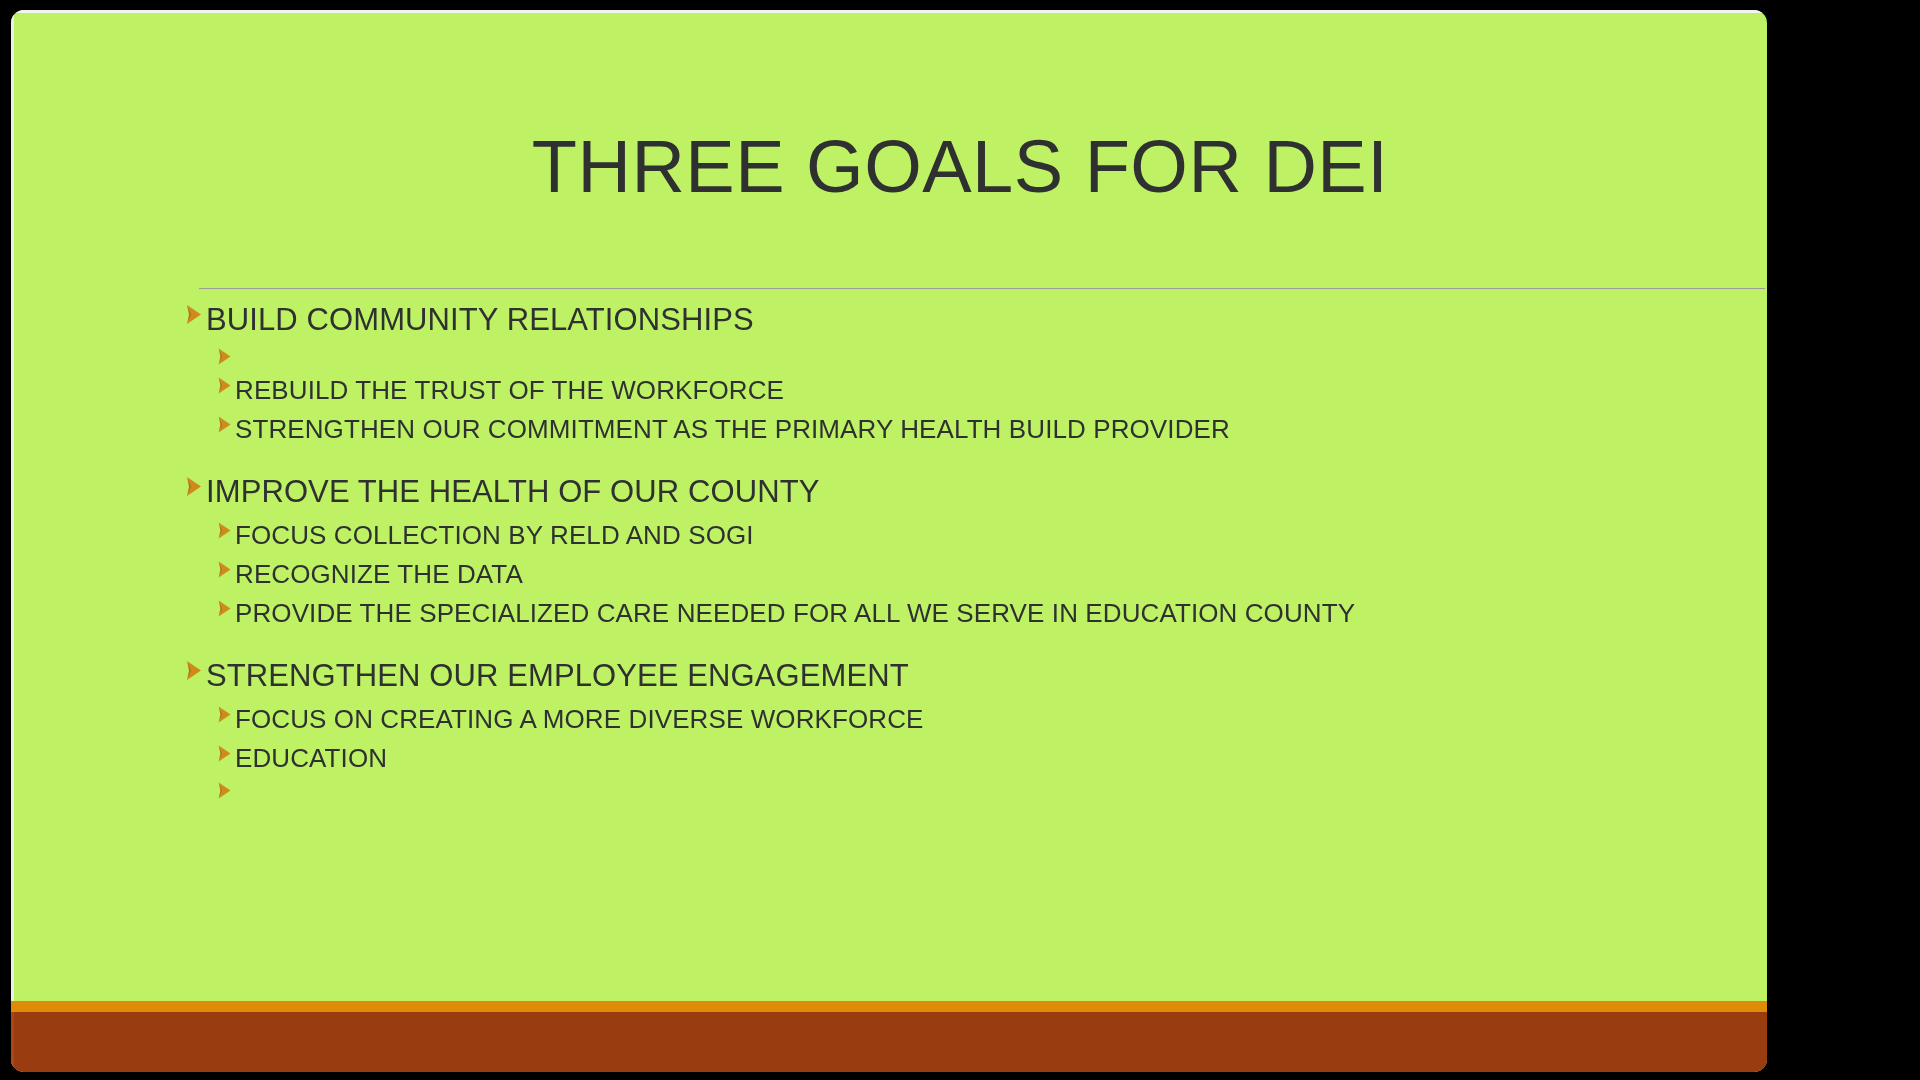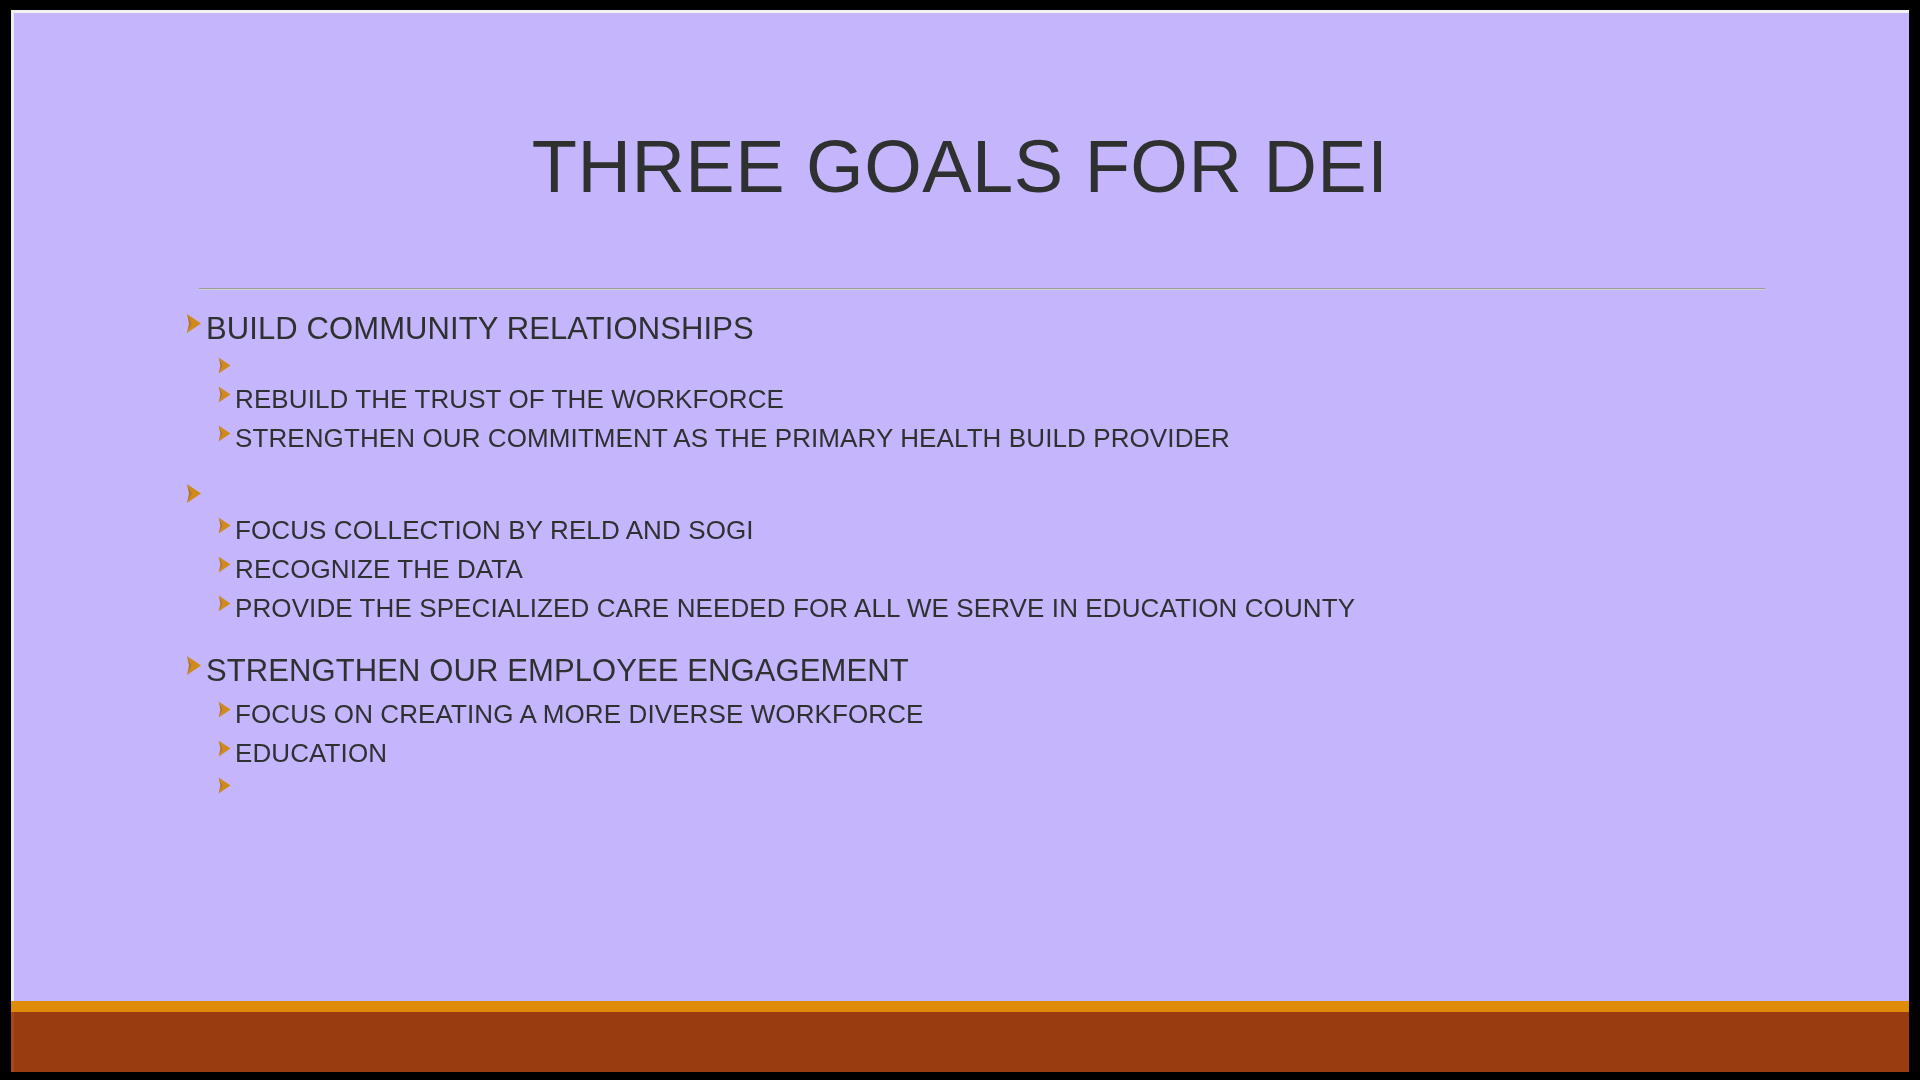--- a/index.html
+++ b/index.html
@@ -24,25 +24,26 @@
     height: 1080px;
     background: #000000;
     box-sizing: border-box;
   }
 
   
   .slide-canvas {
     position: absolute;
     left: 11px;
     top: 10px;
-    width: 1898px;
+    width: 1756px;
     height: 1062px;
-    background: #c4b5fd;
+    background: #bef264;
     box-sizing: border-box;
     overflow: hidden;
+    border-radius: 13px;
   }
 
   
   .edge-highlight-top {
     position: absolute;
     left: 0;
     top: 0;
     width: 100%;
     height: 3px;
     background: #f2f3f1;
@@ -79,21 +80,21 @@
     top: 278px;
     width: 1566px;
     height: 2px;
     background: linear-gradient(to bottom, #9a9c99 0%, #9a9c99 50%, #cfd1ce 50%, #cfd1ce 100%);
   }
 
   
   .body-area {
     position: absolute;
     left: 174px;
-    top: 297px;
+    top: 288px;
     width: 1700px;
   }
 
   .goal-group {
     margin-bottom: 22px;
   }
   .goal-group:last-child {
     margin-bottom: 0;
     text-align: center;
   }
@@ -230,20 +231,21 @@
       </div>
 
       <div class="goal-group">
         <div class="bullet-row level-1">
           <span class="chevron">
             <svg viewBox="0 0 19 30" xmlns="http://www.w3.org/2000/svg" aria-hidden="true">
               <polygon points="2,5 16,14.5 2,24 7,14.5" fill="#d08a1a"></polygon>
               <polygon points="2,5 7,14.5 2,24 4,14.5" fill="#b4761a"></polygon>
             </svg>
           </span>
+          <span class="bullet-text">IMPROVE THE HEALTH OF OUR COUNTY</span>
         </div>
         <div class="bullet-row level-2">
           <span class="chevron">
             <svg viewBox="0 0 19 30" xmlns="http://www.w3.org/2000/svg" aria-hidden="true">
               <polygon points="2,5 16,14.5 2,24 7,14.5" fill="#d08a1a"></polygon>
               <polygon points="2,5 7,14.5 2,24 4,14.5" fill="#b4761a"></polygon>
             </svg>
           </span>
           <span class="bullet-text">FOCUS COLLECTION BY RELD AND SOGI</span>
         </div>

